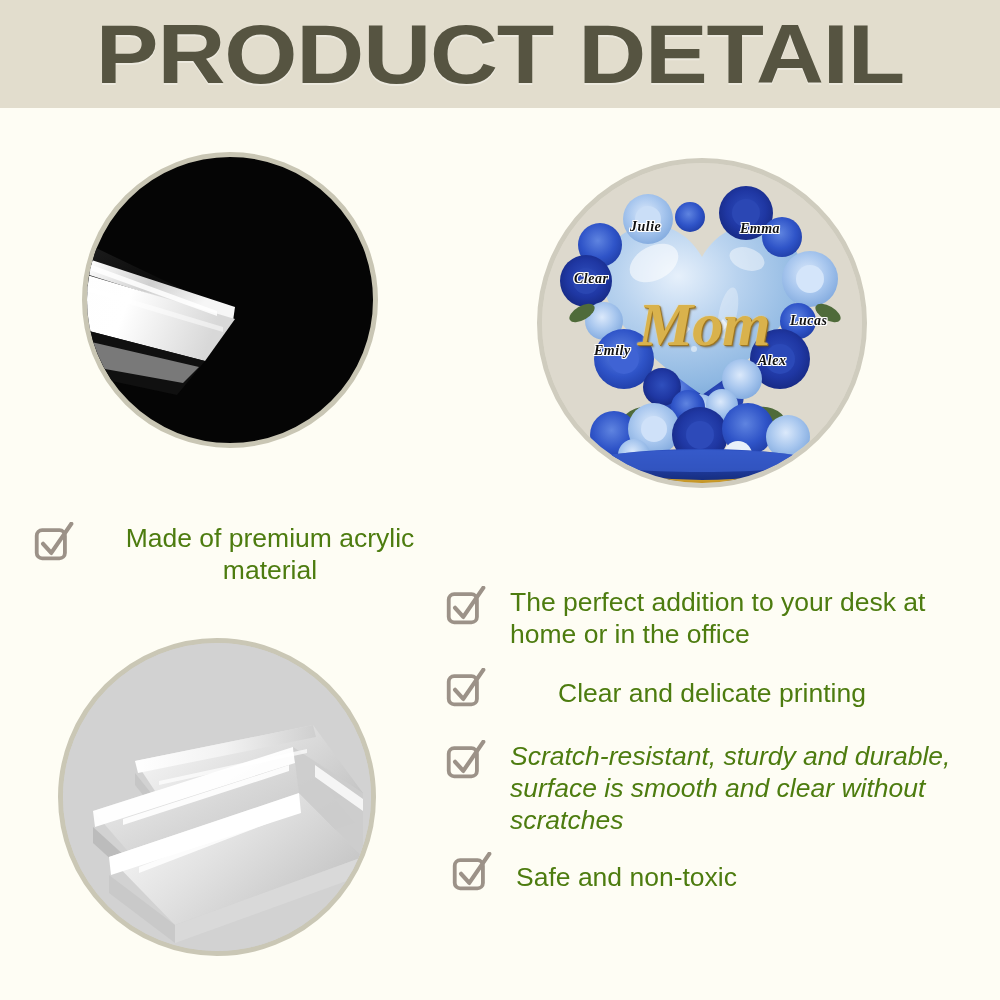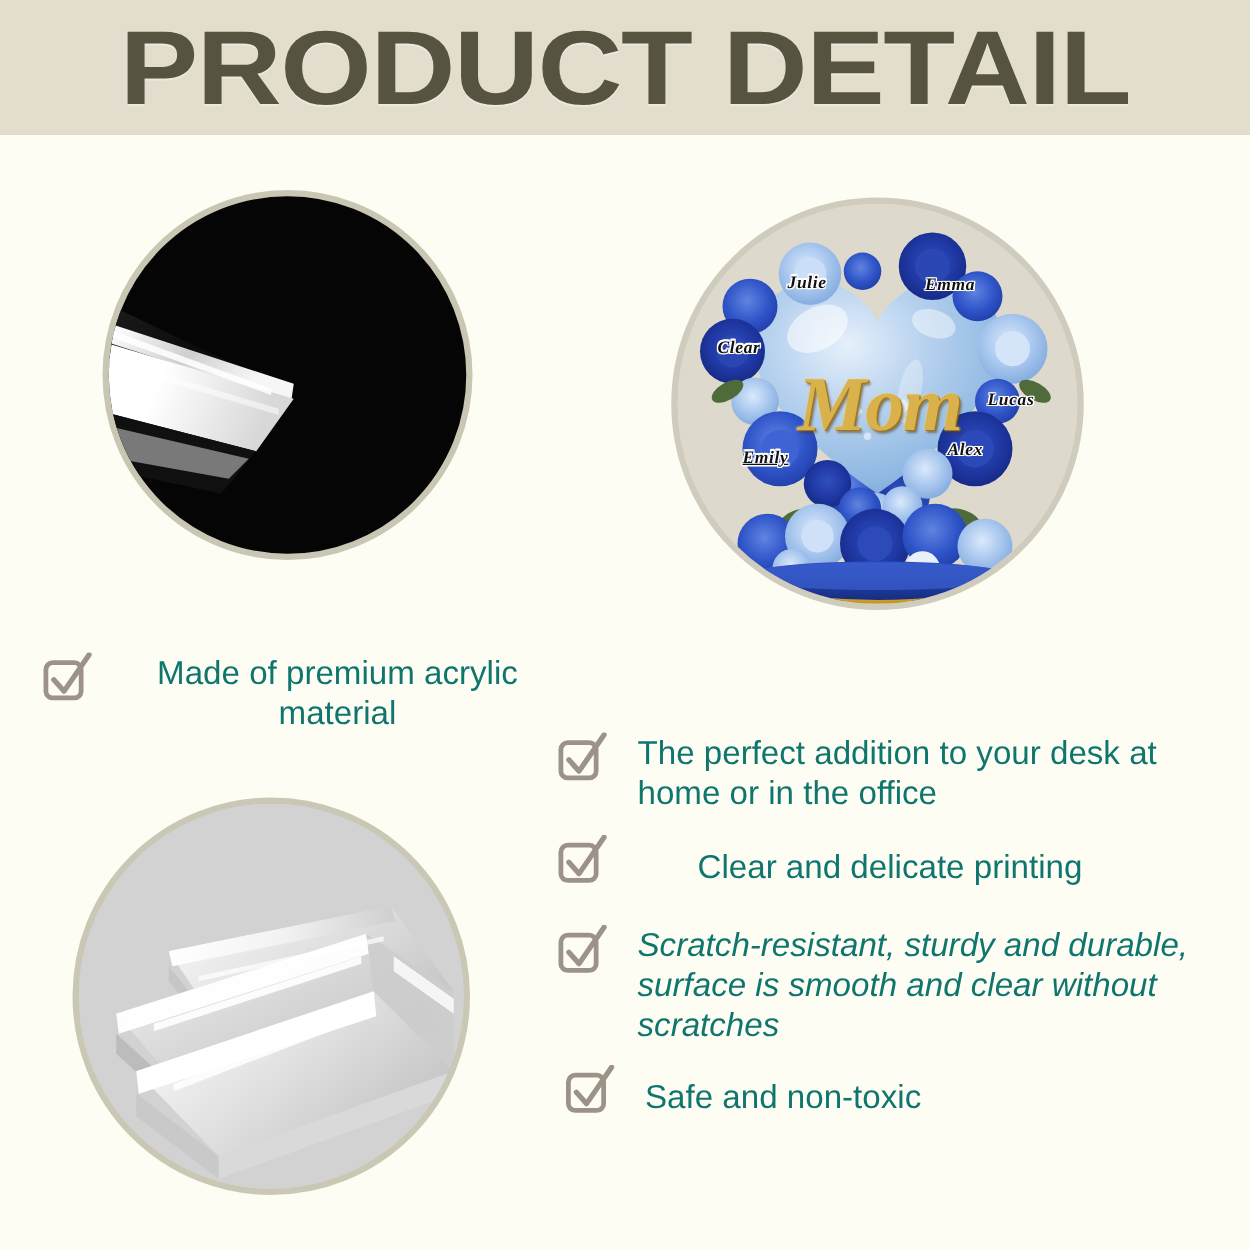--- a/index.html
+++ b/index.html
@@ -72,21 +72,21 @@
     border-color:#cfccbe;
   }
 
   
   .check-item{position:absolute;display:flex;align-items:flex-start;}
   .checkbox{
     position:relative;flex:0 0 auto;
     width:40px;height:40px;
   }
   .check-text{
-    color:#0f766e;
+    color:#4d7c0f;
     font-family:"Liberation Sans", sans-serif;
     font-size:26.5px;
     line-height:32px;
   }
 
   #item-material{left:34px;top:522px;width:420px;}
   #item-material .check-text{
     margin-left:22px;width:348px;text-align:center;
   }
 
@@ -325,21 +325,21 @@
         <ellipse cx="160" cy="298" rx="112" ry="11" fill="#3a5fcf" opacity=".7"></ellipse>
         <path d="M48 304 q112 26 224 0 l-10 12 q-102 20 -204 0 z" fill="url(#goldG)"></path>
       </svg>
 
       <div class="mom-word">Mom</div>
 
       <div class="name-tag" id="nm0" style="left: 88px; top: 56px;">Julie</div>
       <div class="name-tag" id="nm1" style="left: 198px; top: 58px;">Emma</div>
       <div class="name-tag" id="nm2" style="left: 32px; top: 108px;">Clear</div>
       <div class="name-tag" id="nm3" style="left: 248px; top: 122px; margin-top: 28px;">Lucas</div>
-      <div class="name-tag" id="nm4" style="left: 52px; top: 196px; text-decoration: underline;">Emily</div>
+      <div class="name-tag" id="nm4" style="left: 52px; top: 180px;">Emily</div>
       <div class="name-tag" id="nm5" style="left: 216px; top: 190px;">Alex</div>
     </div>
   </div>
 
   <div class="check-item" id="item-material">
     <div class="checkbox">
       <svg viewBox="0 0 44 44" width="40" height="40">
         <rect x="3" y="9" width="31" height="31" rx="6" ry="6" fill="none" stroke="#9c9288" stroke-width="4.2"></rect>
         <path d="M10 24 L19 34 L41 2" fill="none" stroke="#9c9288" stroke-width="4.6" stroke-linecap="round" stroke-linejoin="round"></path>
       </svg>

